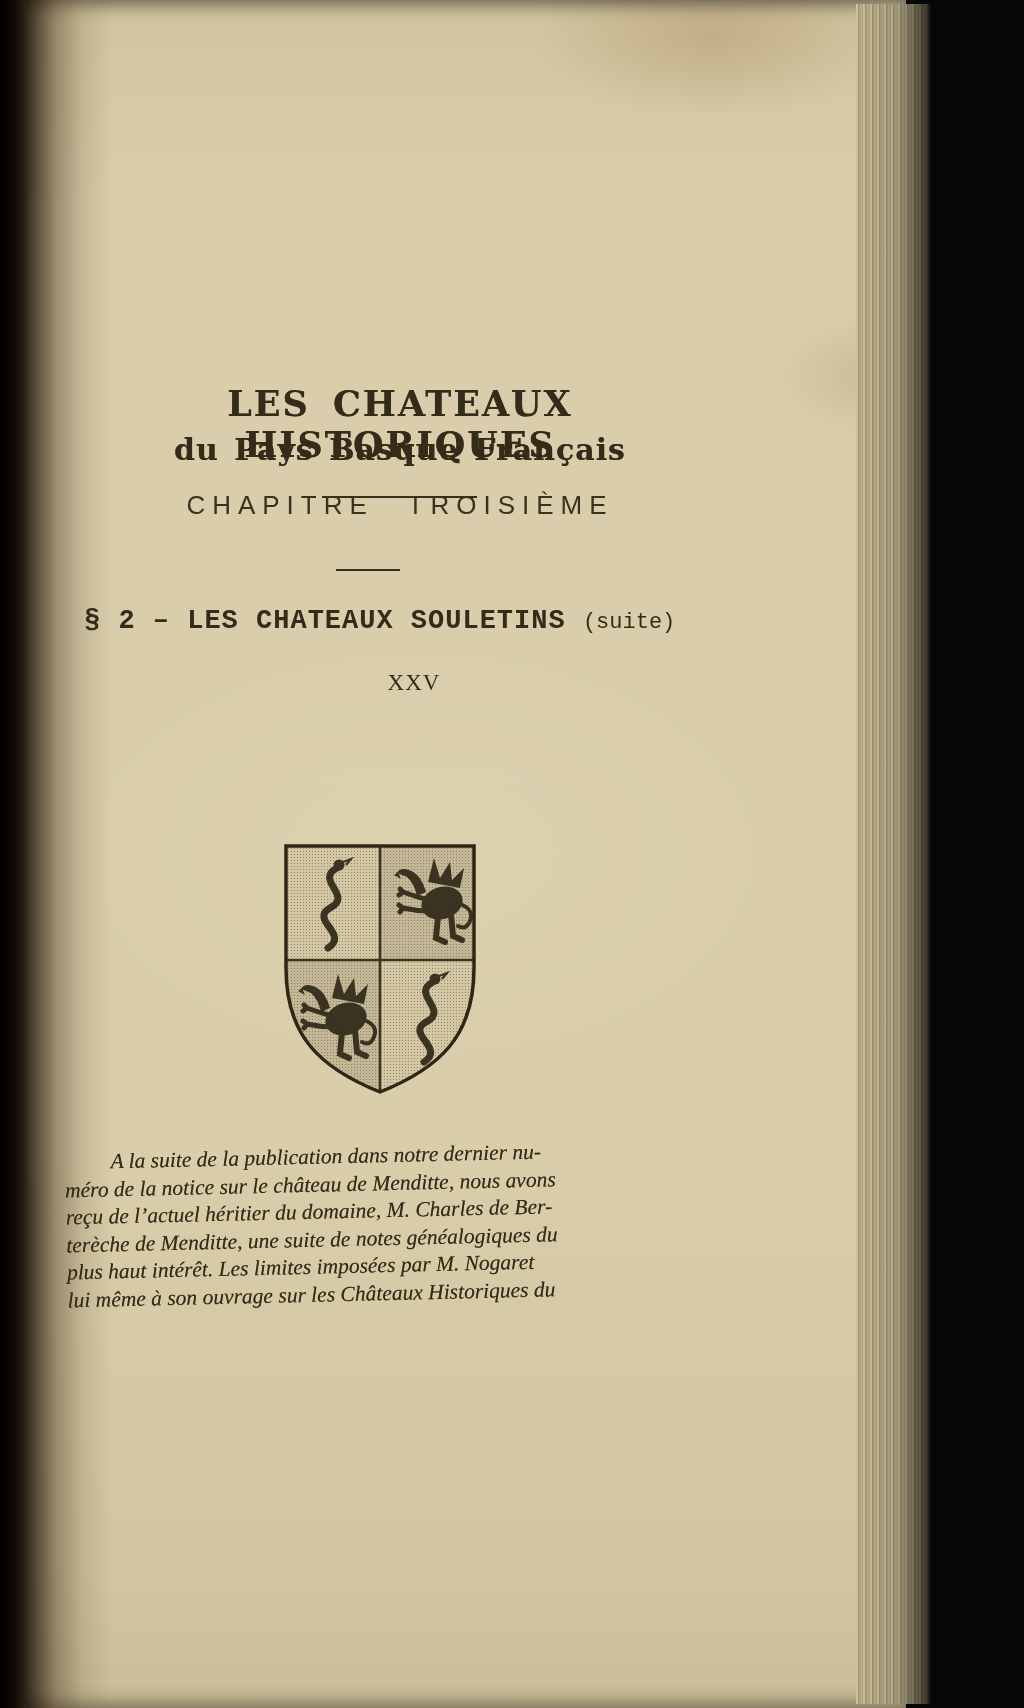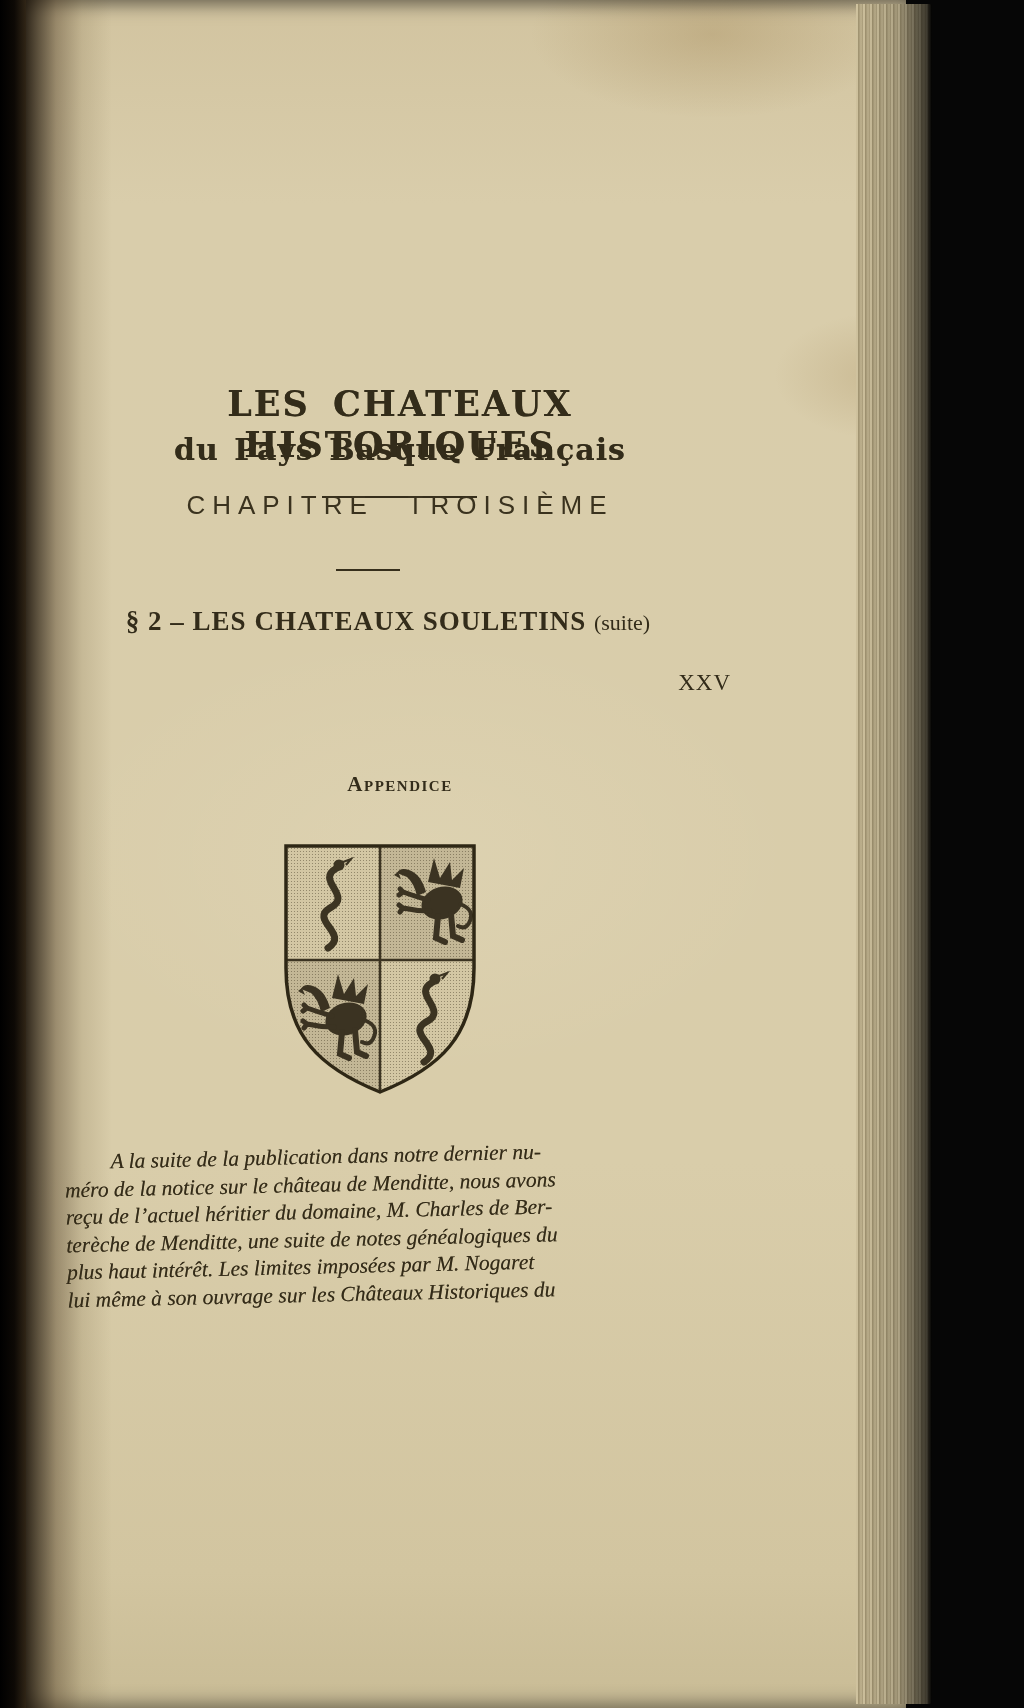--- a/index.html
+++ b/index.html
@@ -56,27 +56,27 @@
   .rule1{top:496px;left:322px;width:155px;}
   .rule2{top:569px;left:336px;width:64px;}
 
   .chapitre{
     position:absolute;top:490px;left:70px;width:660px;text-align:center;
     font-family:"Liberation Sans", sans-serif;font-size:26px;
     letter-spacing:7px;word-spacing:20px;color:#3a321e;
   }
 
   .section{
-    position:absolute;top:606px;left:58px;width:660px;text-align:center;
-    font-family:Liberation Serif, serif;font-weight:700;font-size:27px;letter-spacing:1px;
+    position:absolute;top:606px;left:84px;width:660px;text-align:left;
+    font-family:Liberation Mono, monospace;font-weight:700;font-size:27px;letter-spacing:1px;
   }
   .section .note{font-weight:400;font-size:22px;letter-spacing:0;}
 
   .numeral{
-    position:absolute;top:670px;left:71px;width:660px;text-align:right;
+    position:absolute;top:670px;left:84px;width:660px;text-align:center;
     font-size:23px;letter-spacing:1px;font-weight:400;
   }
 
   .chateau{
     position:absolute;top:724px;left:70px;width:660px;text-align:center;
     font-family:"DejaVu Serif", serif;font-weight:700;font-size:25px;letter-spacing:0.5px;
   }
 
   .appendix{
     position:absolute;top:772px;left:70px;width:660px;text-align:center;
@@ -117,21 +117,20 @@
   <div class="rule rule2"></div>
 
   <div class="section ink">
     <span>§ 2 – LES CHATEAUX SOULETINS</span>
     <span class="note">(suite)</span>
   </div>
 
   <div class="numeral ink">XXV</div>
 
 
-  <div class="appendix ink">Appendice</div>
 
   <div class="arms">
     <svg width="216" height="266" viewBox="0 0 216 266">
       <defs>
         <pattern id="stipple" patternUnits="userSpaceOnUse" width="3" height="3">
           <rect width="3" height="3" fill="#d3c7a4"></rect>
           <circle cx="1.4" cy="1.4" r="0.48" fill="#5b5139"></circle>
         </pattern>
         <clipPath id="shieldClip">
           <path d="M14,8 H202 V130 C202,198 168,230 108,254 C48,230 14,198 14,130 Z"></path>

